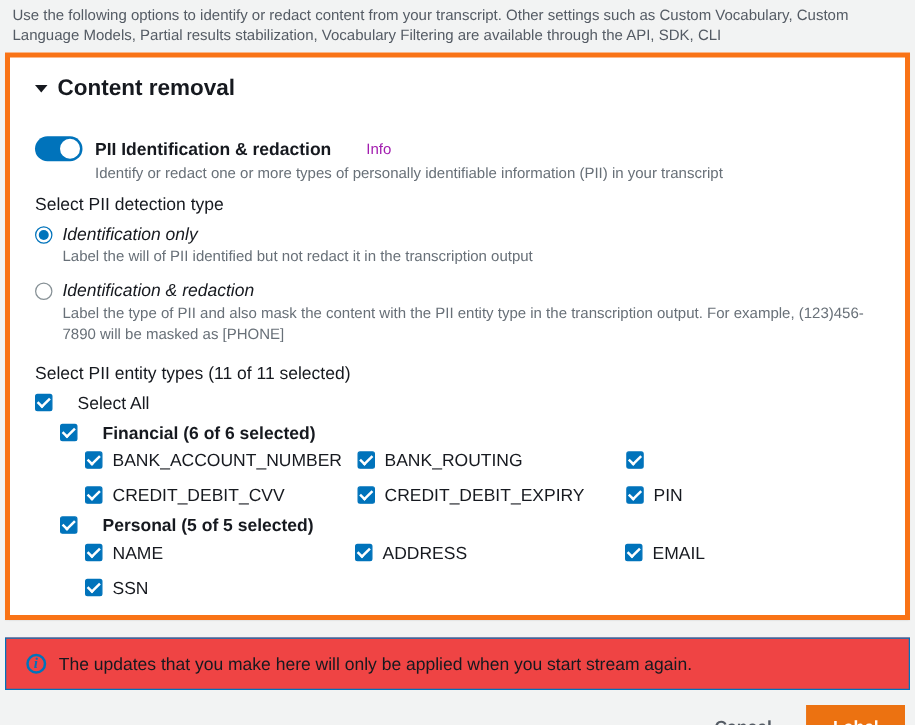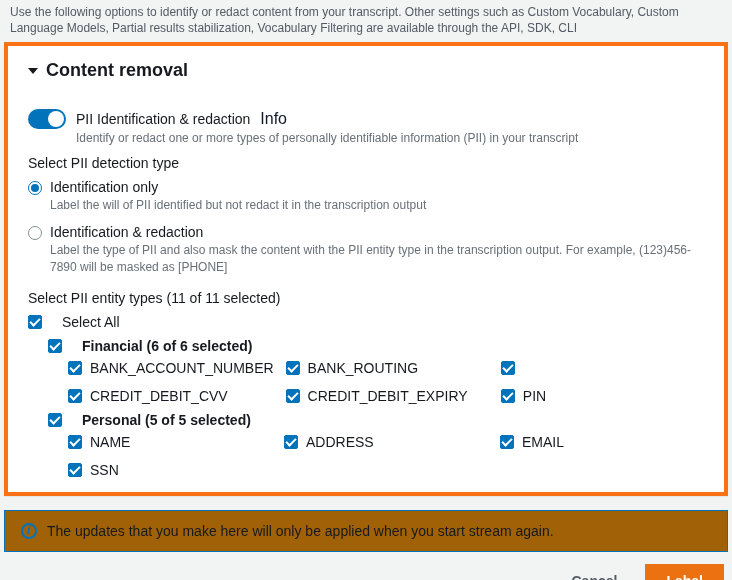--- a/index.html
+++ b/index.html
@@ -58,36 +58,36 @@
       cursor: pointer;
       flex-shrink: 0;
     }
     .toggle .knob {
       position: absolute;
       top: 2px; right: 2px;
       width: 16px; height: 16px;
       border-radius: 50%;
       background: #fff;
     }
-    .toggle-label { font-size: 14px; }
-    .info-link { color: #0f172a; font-size: 16px; cursor: pointer; margin-left: 0; }
+    .toggle-label { font-size: 14px; font-weight: bold; }
+    .info-link { color: #a21caf; font-size: 12px; cursor: pointer; margin-left: 18px; }
     .sub-desc {
       margin-left: 48px;
       font-size: 12px;
       color: #687078;
       margin-top: 2px;
       margin-bottom: 10px;
     }
     .section-label {
       font-size: 14px;
       margin-top: 6px;
       margin-bottom: 8px;
     }
     .radio-group { margin-bottom: 14px; }
-    .radio-item { display: flex; gap: 8px; margin-bottom: 2px; align-items: flex-start; }
+    .radio-item { display: flex; gap: 8px; margin-bottom: 2px; align-items: flex-start; font-style: italic; }
     .radio {
       width: 14px; height: 14px;
       border: 1px solid #879196;
       border-radius: 50%;
       margin-top: 2px;
       cursor: pointer;
       position: relative;
       flex-shrink: 0;
     }
     .radio.selected { border-color: #0073bb; border-width: 5px; width: 14px; height: 14px; }
@@ -134,21 +134,21 @@
       margin-left: 40px;
       margin-top: 6px;
       row-gap: 6px;
       column-gap: 10px;
       gap: 12px;
     }
     .entity-item { display: flex; align-items: center; gap: 8px; font-size: 14px; }
     .alert {
       margin: 14px 4px 8px 4px;
       border: 1px solid #0073bb;
-      background: #a16207;
+      background: #ef4444;
       padding: 12px 16px;
       display: flex;
       align-items: center;
       gap: 10px;
       font-size: 14px;
     }
     .alert .info-icon {
       width: 16px; height: 16px;
       border: 2px solid #0073bb;
       border-radius: 50%;

